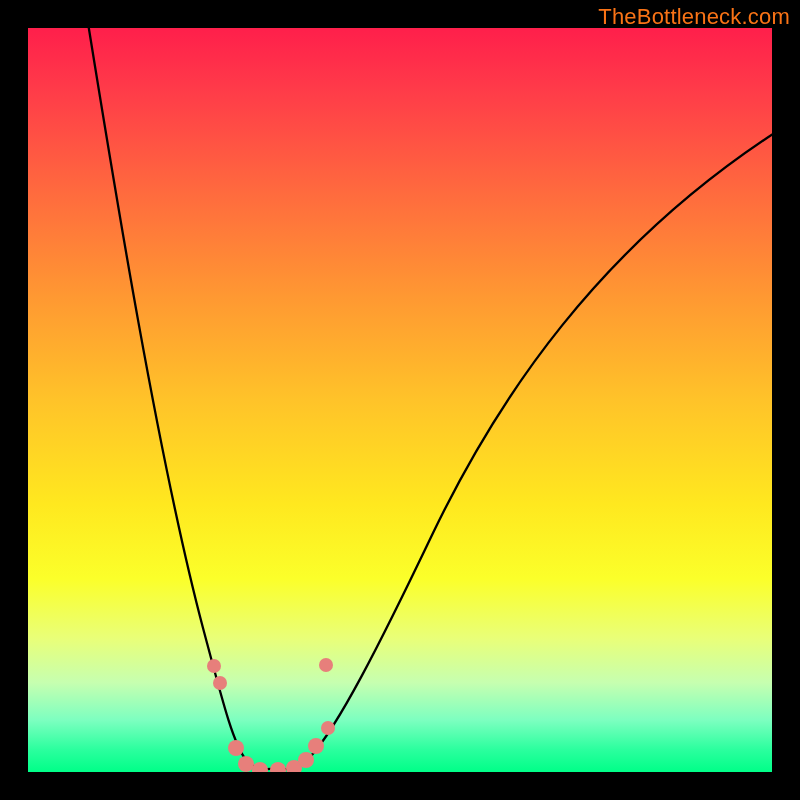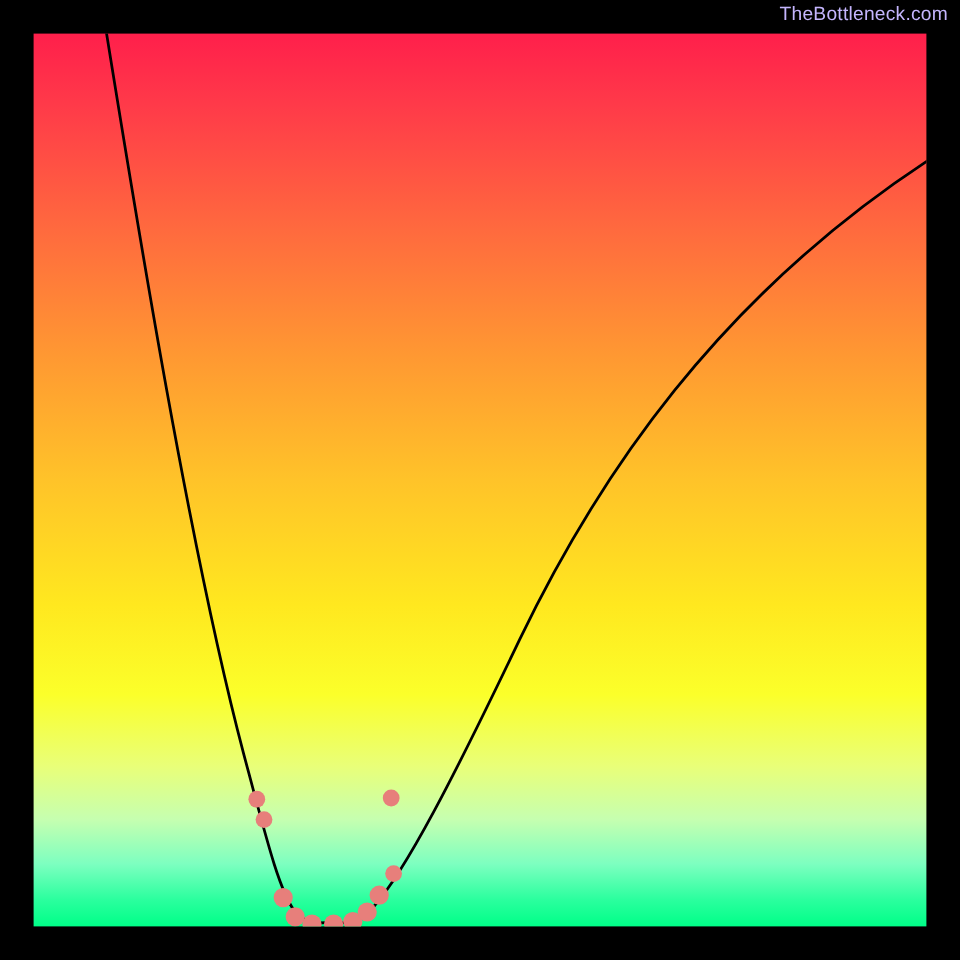--- a/index.html
+++ b/index.html
@@ -29,22 +29,22 @@
       #c6ffb0 88%,
       #7dffc0 93%,
       #2bff9e 97%,
       #00ff88 100%
     );
   }
   .watermark {
     position: absolute;
     top: 4px;
     right: 10px;
-    color: #c4b5fd;
-    font-size: 16px;
+    color: #f97316;
+    font-size: 22px;
     font-weight: 500;
     letter-spacing: 0.2px;
     user-select: none;
   }
   svg.curves {
     position: absolute;
     left: 0;
     top: 0;
   }
 </style>

